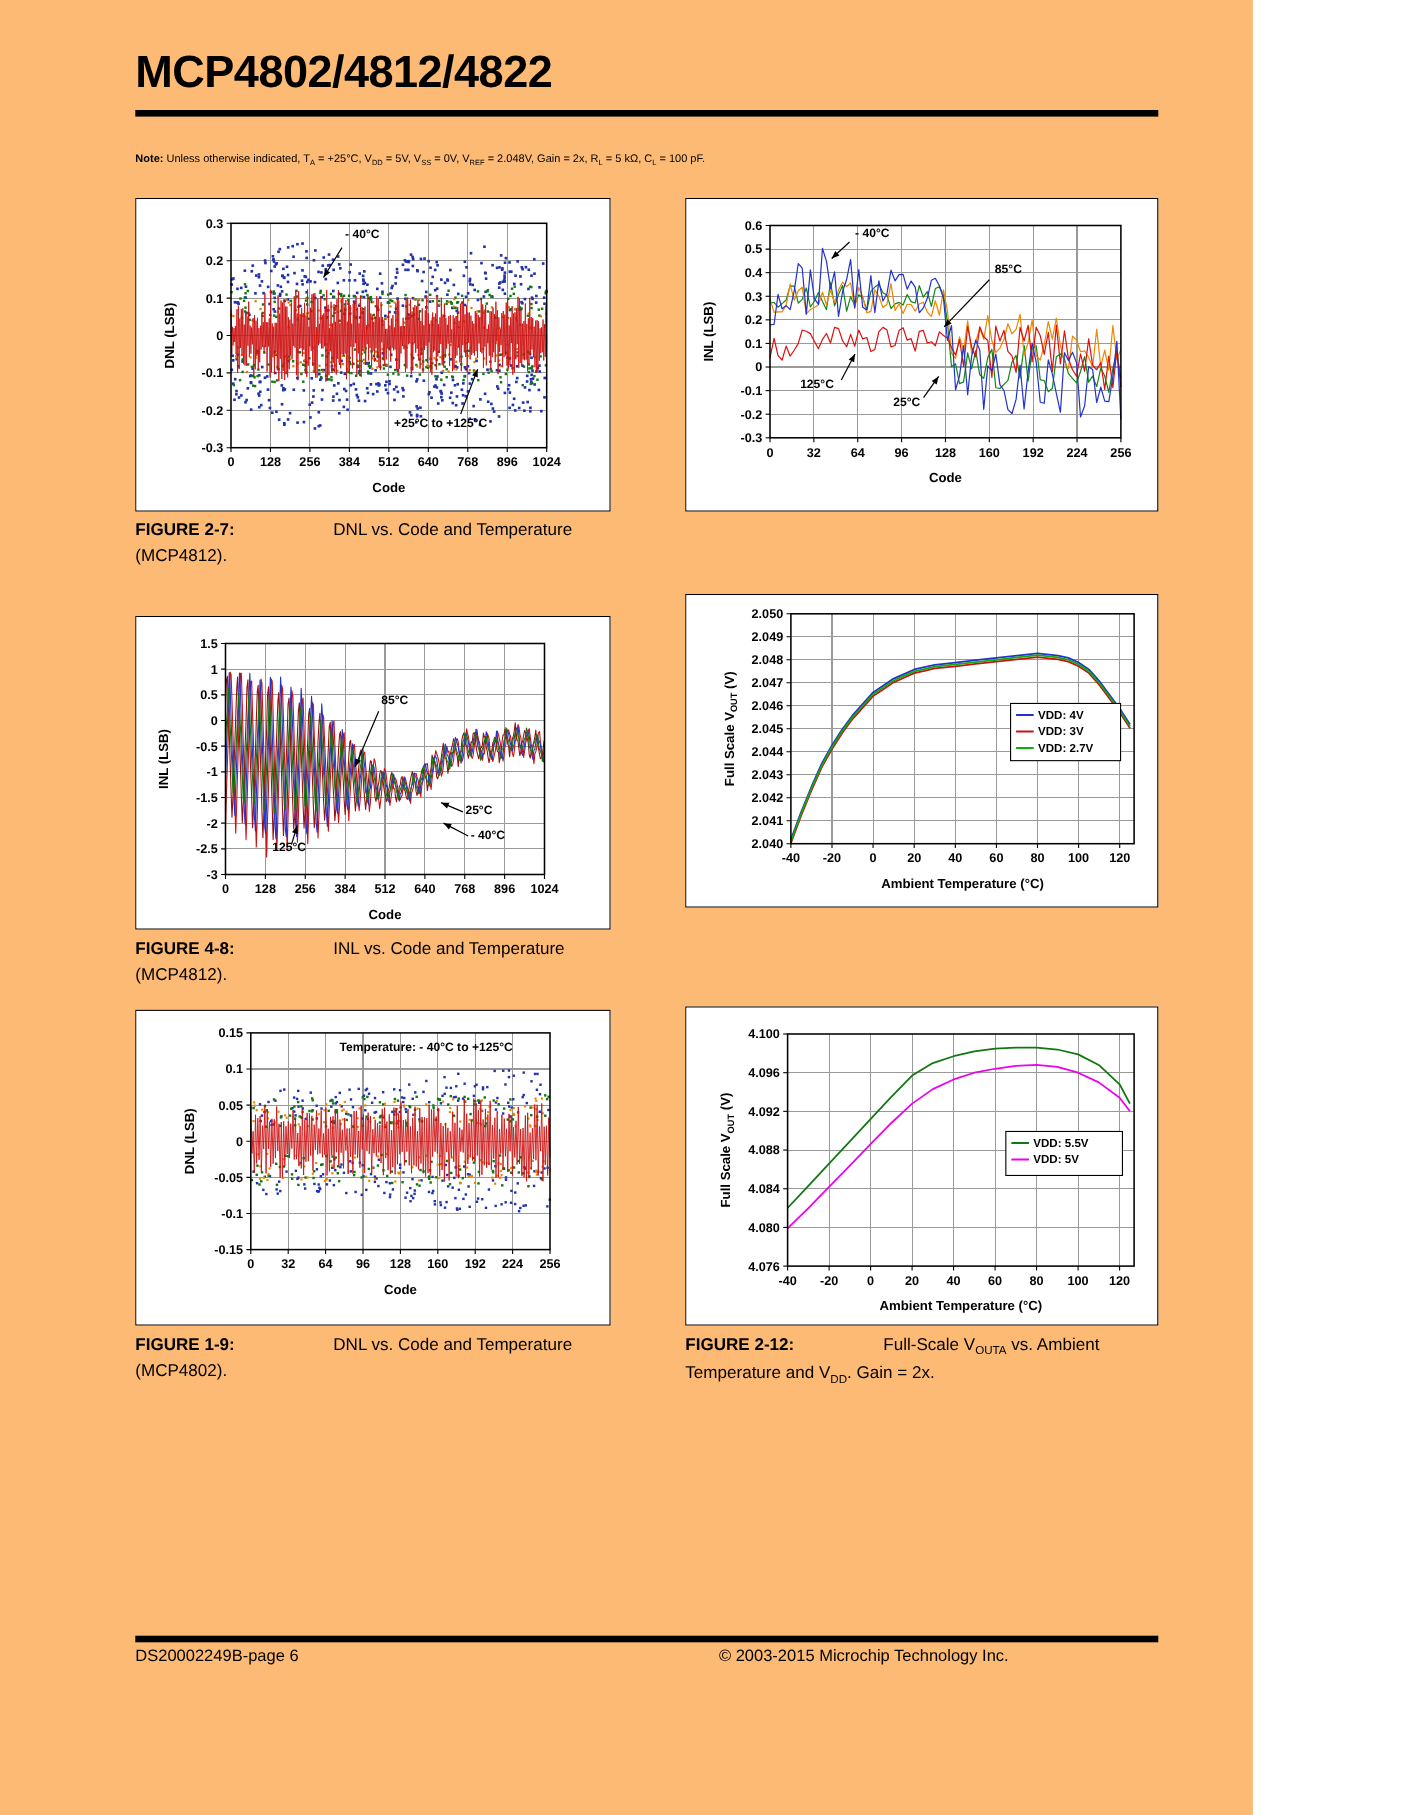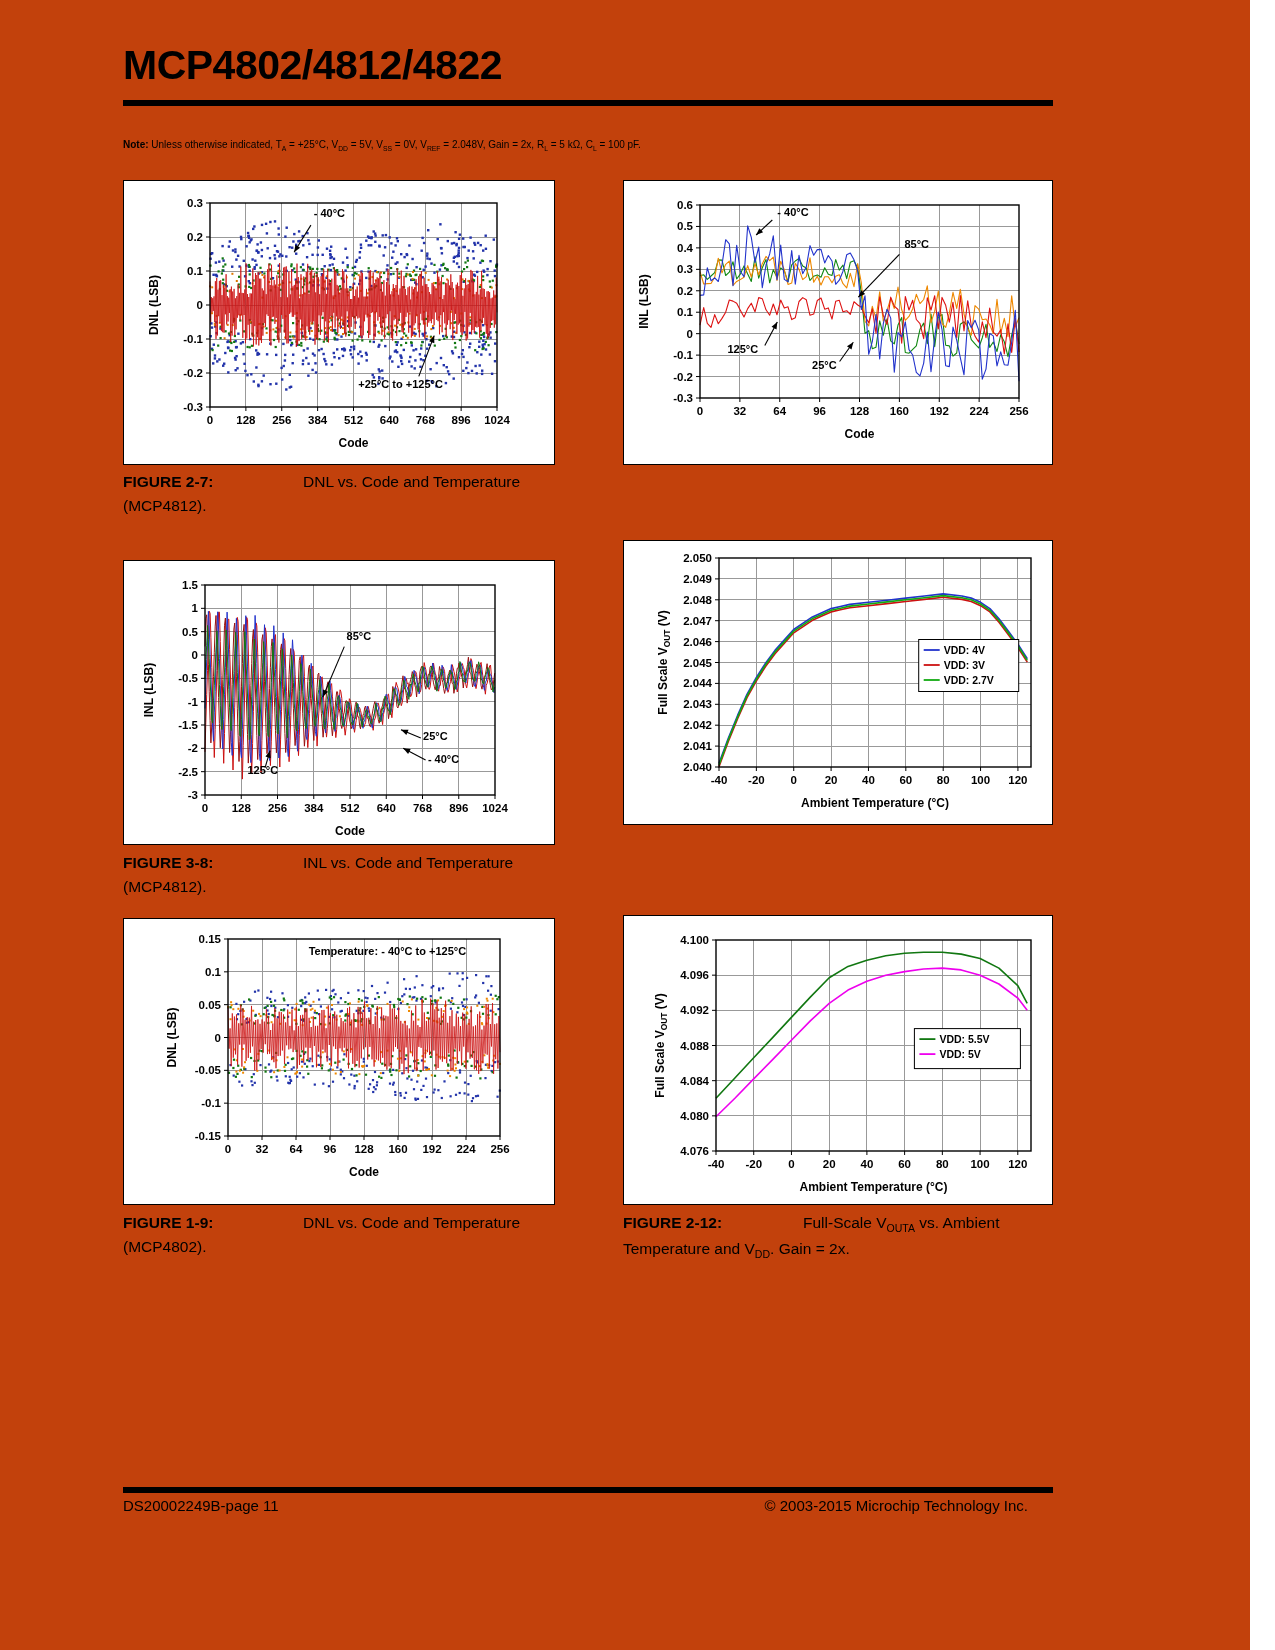--- a/index.html
+++ b/index.html
@@ -1,18 +1,18 @@
 <!DOCTYPE html>
 <html><head>
 <meta charset="utf-8">
 <style>
   *{margin:0;padding:0;box-sizing:border-box}
   html,body{background:#fff}
   body{font-family:"Liberation Sans",sans-serif;color:#000}
-  .page{position:relative;width:1250px;height:1650px;background:#c2410c;overflow:hidden}
+  .page{position:relative;width:1139px;height:1650px;background:#fdba74;overflow:hidden}
   .title{position:absolute;left:123px;top:42px;font-size:41px;font-weight:bold;letter-spacing:-0.5px}
   .rule{position:absolute;left:123px;width:930px;height:6px;background:#000}
   .rule-top{top:100px}
   .rule-bottom{top:1487px}
   .note{position:absolute;left:123px;top:139px;width:940px;font-size:10px;white-space:nowrap}
   .note .note-label{font-weight:bold}
   sub{font-size:0.68em}
   .figbox{position:absolute;border:1px solid #000;background:#fff}
   .chart-host{width:100%;height:100%}
   .pos-a1{left:123px;top:180px;width:432px;height:285px}
@@ -2031,21 +2031,21 @@
           <rect x="290.4" y="112.6" width="106" height="40" fill="#fff" stroke="#000"></rect>
           <line x1="295.4" y1="123.1" x2="311.4" y2="123.1" stroke="#117711" stroke-width="1.8"></line>
           <text x="315.4" y="126.6" font-size="10.5" font-weight="bold">VDD: 5.5V</text>
           <line x1="295.4" y1="138.1" x2="311.4" y2="138.1" stroke="#ee00ee" stroke-width="1.8"></line>
           <text x="315.4" y="141.6" font-size="10.5" font-weight="bold">VDD: 5V</text>
         </svg>
       </div>
   </div>
 
   <p class="caption cap-a1"><span class="cap-label">FIGURE 2-7:</span><span class="cap-desc">DNL vs. Code and Temperature (MCP4812).</span></p>
-  <p class="caption cap-a2"><span class="cap-label">FIGURE 3-8:</span><span class="cap-desc">INL vs. Code and Temperature (MCP4812).</span></p>
+  <p class="caption cap-a2"><span class="cap-label">FIGURE 4-8:</span><span class="cap-desc">INL vs. Code and Temperature (MCP4812).</span></p>
   <p class="caption cap-a3"><span class="cap-label">FIGURE 1-9:</span><span class="cap-desc">DNL vs. Code and Temperature (MCP4802).</span></p>
   <p class="caption cap-b3"><span class="cap-label">FIGURE 2-12:</span><span class="cap-desc">Full-Scale V<sub>OUTA</sub> vs. Ambient Temperature and V<sub>DD</sub>. Gain = 2x.</span></p>
 
   <div class="rule rule-bottom"></div>
-  <span class="footer-left">DS20002249B-page 11</span>
+  <span class="footer-left">DS20002249B-page 6</span>
   <span class="footer-right">© 2003-2015 Microchip Technology Inc.</span>
 
 </div>
 
 </body></html>

